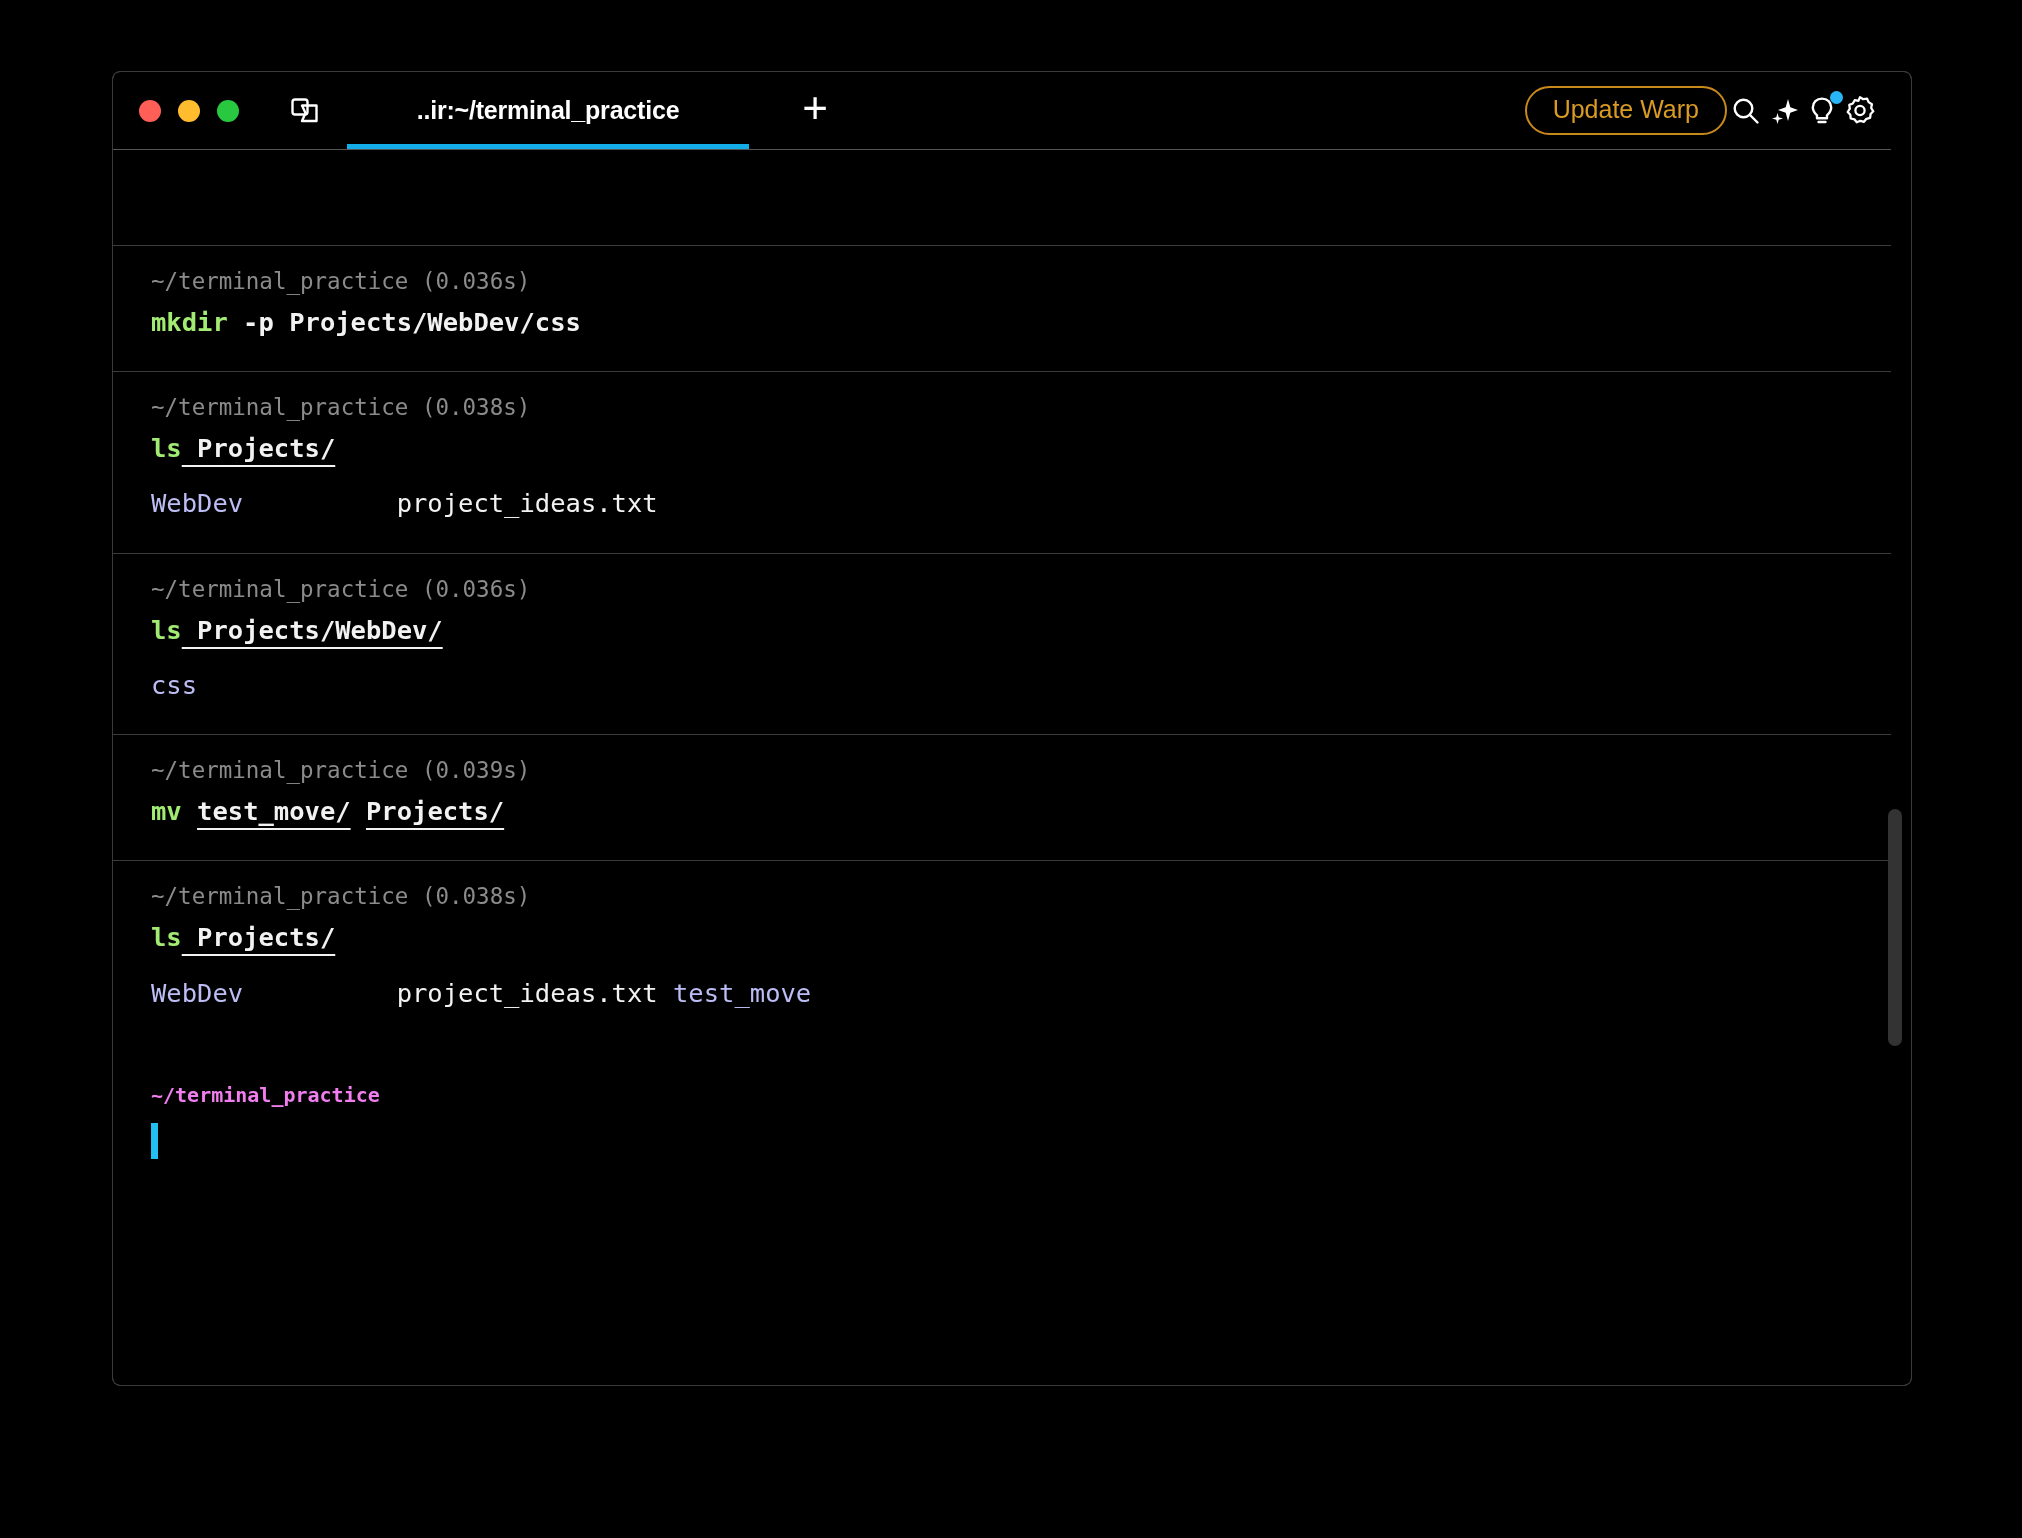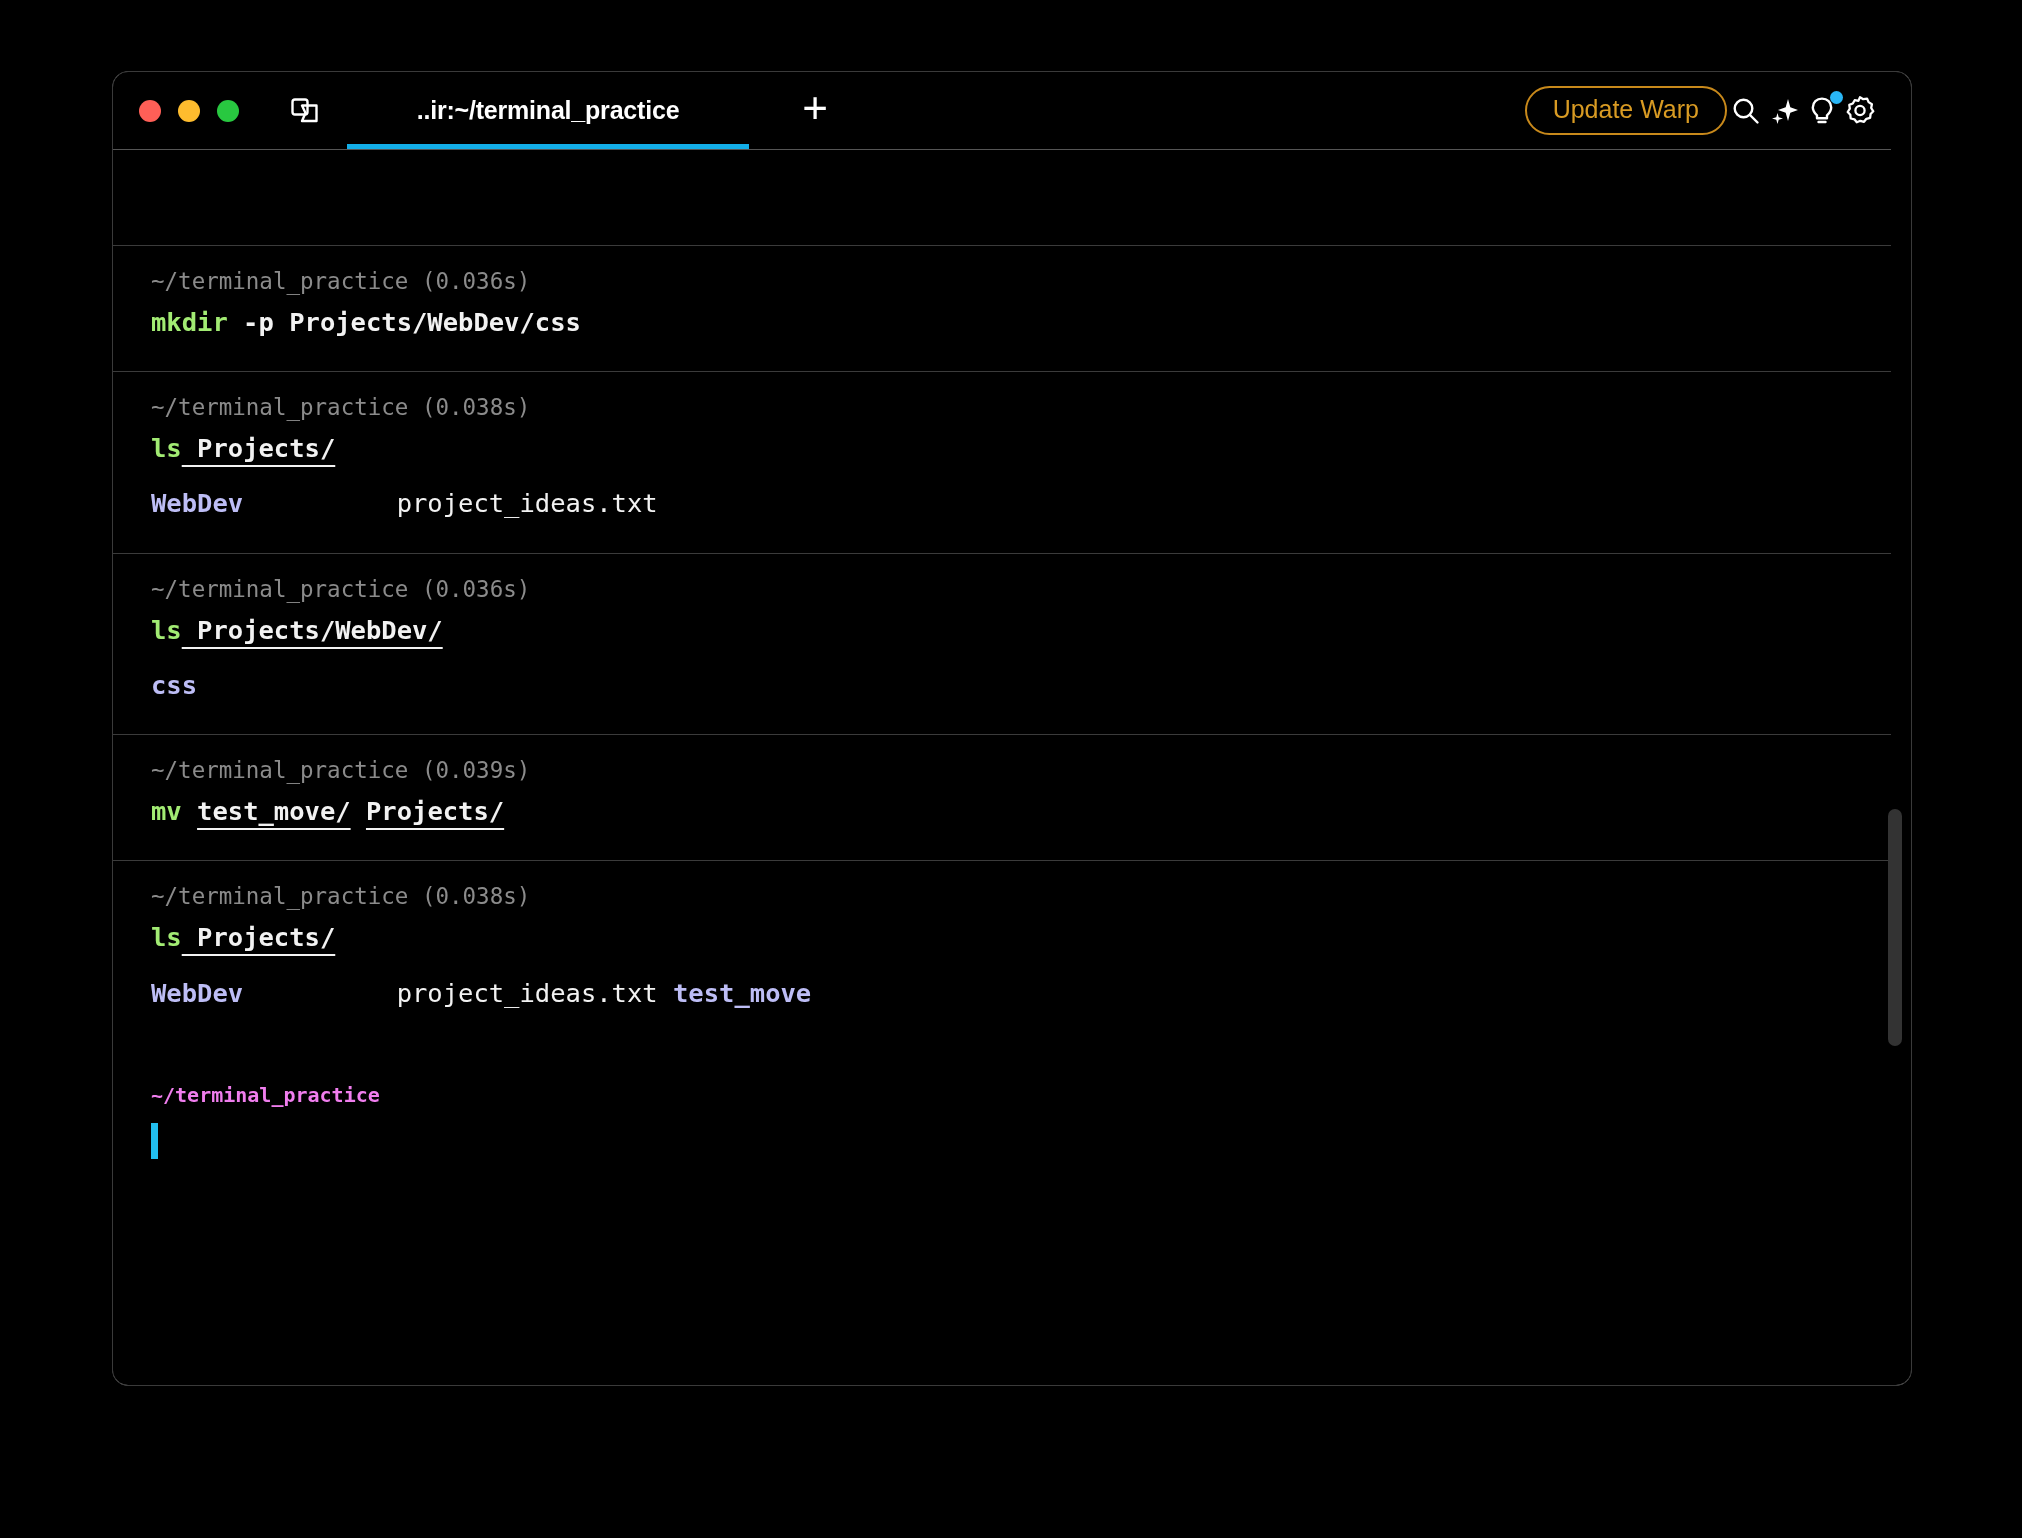--- a/index.html
+++ b/index.html
@@ -16,21 +16,21 @@
 
   
   .window {
     position: absolute;
     left: 112px;
     top: 71px;
     width: 1800px;
     height: 1315px;
     background: #a3a3a3;
     border: 1px solid #3a3a3a;
-    border-radius: 16px;
+    border-radius: 8px;
     box-sizing: border-box;
     overflow: hidden;
   }
 
   
   .titlebar {
     position: relative;
     height: 77px;
     width: 100%;
     background: #000000;
@@ -207,21 +207,21 @@
     font-size: 25.5px;
     line-height: 1.15;
     padding-top: 26px;
     white-space: pre;
   }
   .block-pad { height: 34px; }
 
   .c-cmd  { color: #A2EB73; }
   .c-arg  { color: #F2F2F2; }
   .c-path { color: #F2F2F2; text-decoration: underline; text-underline-offset: 8px; text-decoration-thickness: 2px; }
-  .c-dir  { color: #BDBDF5; font-weight: 700; }
+  .c-dir  { color: #BDBDF5; font-weight: 400; }
   .c-file { color: #F2F2F2; font-weight: 400; }
 
   
   .prompt-block {
     padding: 0 0 0 38px;
     box-sizing: border-box;
   }
   .prompt-path {
     font-family: "DejaVu Sans Mono", monospace;
     font-size: 20px;

